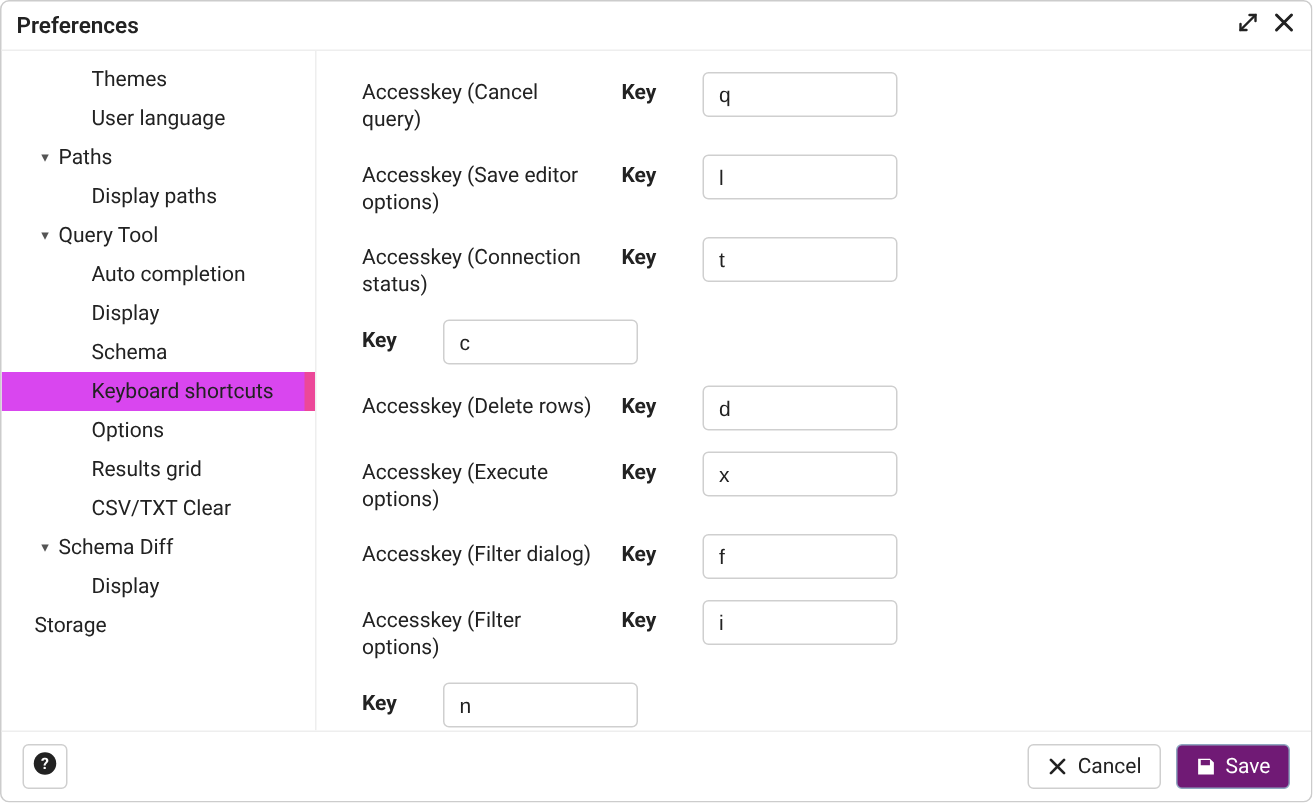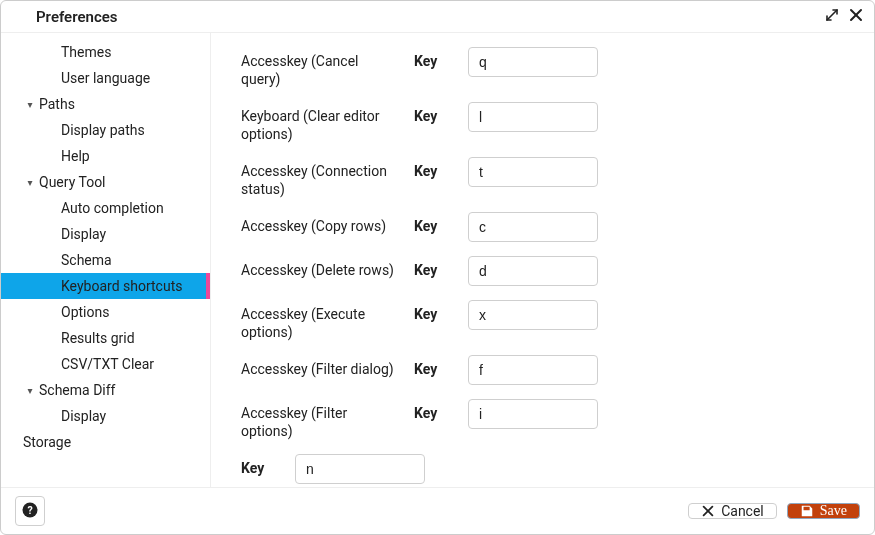--- a/index.html
+++ b/index.html
@@ -8,21 +8,21 @@
     width: 875px; height: 535px;
     border: 1px solid #ccc; border-radius: 6px;
     display: flex; flex-direction: column;
     background: #fff;
   }
   .titlebar {
     display: flex; align-items: center; justify-content: space-between;
     padding: 6px 10px;
     border-bottom: 1px solid #eee;
   }
-  .titlebar h1 { font-size: 15px; font-weight: 600; margin-left: 25px; }
+  .titlebar h1 { font-size: 15px; font-weight: 600; }
   .titlebar .window-controls { display: flex; gap: 8px; align-items: center; }
   .titlebar .window-controls span { cursor: pointer; color: #222; }
   .body {
     flex: 1 1 auto; display: flex;
     overflow: hidden;
     justify-content: space-between;
   }
   
   .sidebar {
     width: 210px;
@@ -41,22 +41,22 @@
     font-size: 14px;
     color: #222;
   }
   .node-row .chevron {
     width: 14px; text-align: center; font-size: 10px; color: #555;
     margin-right: 2px;
   }
   .node-row.depth1 { padding-left: 22px; }
   .node-row.depth2 { padding-left: 44px; }
   .node-row.selected {
-    background: #0ea5e9;
-    border-right: 4px solid #ec4899;
+    background: #d946ef;
+    border-right: 7px solid #ec4899;
   }
   
   .main {
     flex: 1 1 auto;
     overflow-y: auto;
     padding: 14px 14px 14px 30px;
     position: relative;
   }
   .row {
     display: flex; align-items: flex-start;
@@ -96,38 +96,37 @@
   .help-btn {
     width: 30px; height: 30px;
     border: 1px solid #cfcfcf; border-radius: 4px;
     display: inline-flex; align-items: center; justify-content: center;
     cursor: pointer;
     background: #fff;
   }
   .help-btn svg { width: 18px; height: 18px; }
   .footer-right { display: flex; gap: 10px; }
   .btn {
-    height: 16px;
+    height: 30px;
     border-radius: 4px;
     display: inline-flex; align-items: center; gap: 6px;
     padding: 0 12px;
     cursor: pointer;
     font-size: 14px;
     text-align: center;
   }
   .btn.cancel {
     border: 1px solid #cfcfcf;
     background: #fff;
     color: #222;
   }
   .btn.save {
     border: 1px solid #8fa7c0;
-    background: #c2410c;
+    background: #701a75;
     color: #fff;
-    font-family: Liberation Serif, serif;
   }
   .btn .icon { display: inline-flex; }
   
   .sidebar::-webkit-scrollbar, .main::-webkit-scrollbar { width: 8px; }
   .sidebar::-webkit-scrollbar-thumb, .main::-webkit-scrollbar-thumb { background: #c9c9c9; border-radius: 4px; }
 </style>
 </head>
 <body>
 
 <div class="dialog">
@@ -172,26 +171,20 @@
               <span>Paths</span>
             </div>
           </li>
           <li>
             <div class="node-row depth2">
               <span class="chevron"></span>
               <span>Display paths</span>
             </div>
           </li>
           <li>
-            <div class="node-row depth2">
-              <span class="chevron"></span>
-              <span>Help</span>
-            </div>
-          </li>
-          <li>
             <div class="node-row depth1">
               <span class="chevron">▾</span>
               <span>Query Tool</span>
             </div>
           </li>
           <li>
             <div class="node-row depth2">
               <span class="chevron"></span>
               <span>Auto completion</span>
             </div>
@@ -251,31 +244,30 @@
           </li>
         </ul>
     </div>
     <div class="main" id="main">
         <div class="row">
           <div class="label">Accesskey (Cancel query)</div>
           <div class="keylabel">Key</div>
           <input type="text" value="q" style="">
         </div>
         <div class="row">
-          <div class="label">Keyboard (Clear editor options)</div>
+          <div class="label">Accesskey (Save editor options)</div>
           <div class="keylabel">Key</div>
           <input type="text" value="l" style="">
         </div>
         <div class="row">
           <div class="label">Accesskey (Connection status)</div>
           <div class="keylabel">Key</div>
           <input type="text" value="t" style="">
         </div>
         <div class="row">
-          <div class="label">Accesskey (Copy rows)</div>
           <div class="keylabel">Key</div>
           <input type="text" value="c" style="">
         </div>
         <div class="row">
           <div class="label">Accesskey (Delete rows)</div>
           <div class="keylabel">Key</div>
           <input type="text" value="d" style="">
         </div>
         <div class="row">
           <div class="label">Accesskey (Execute options)</div>

